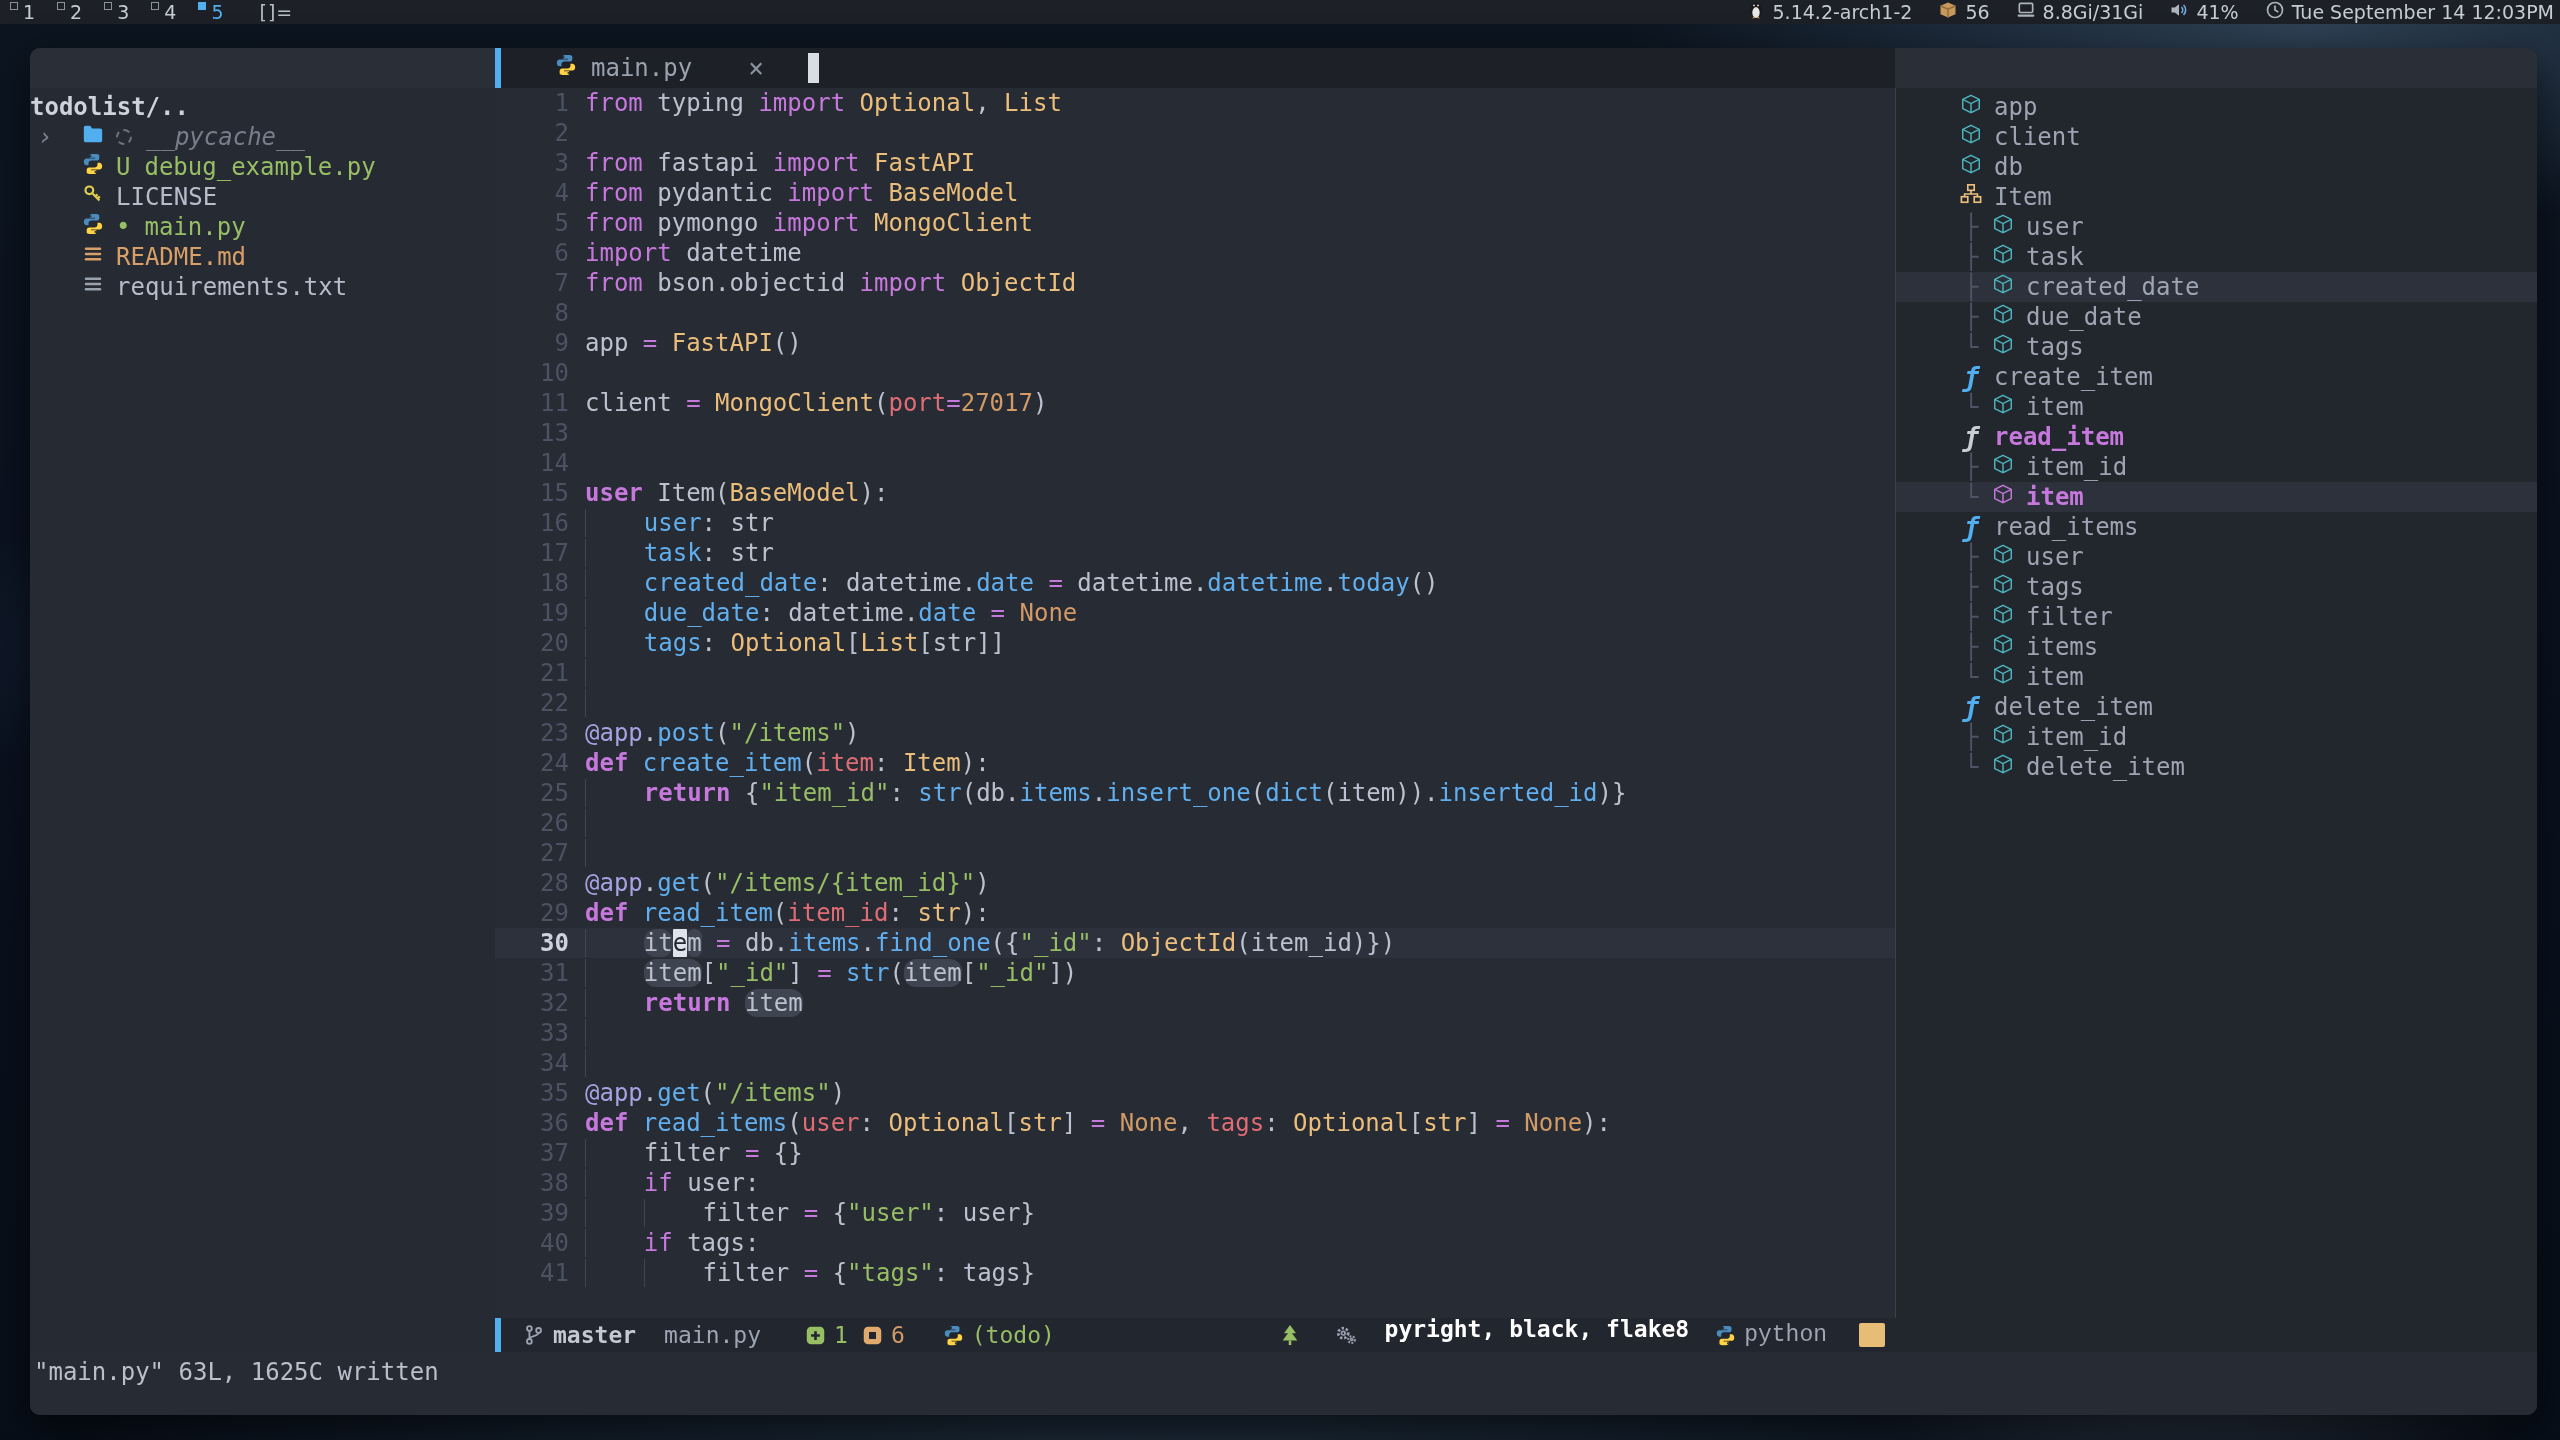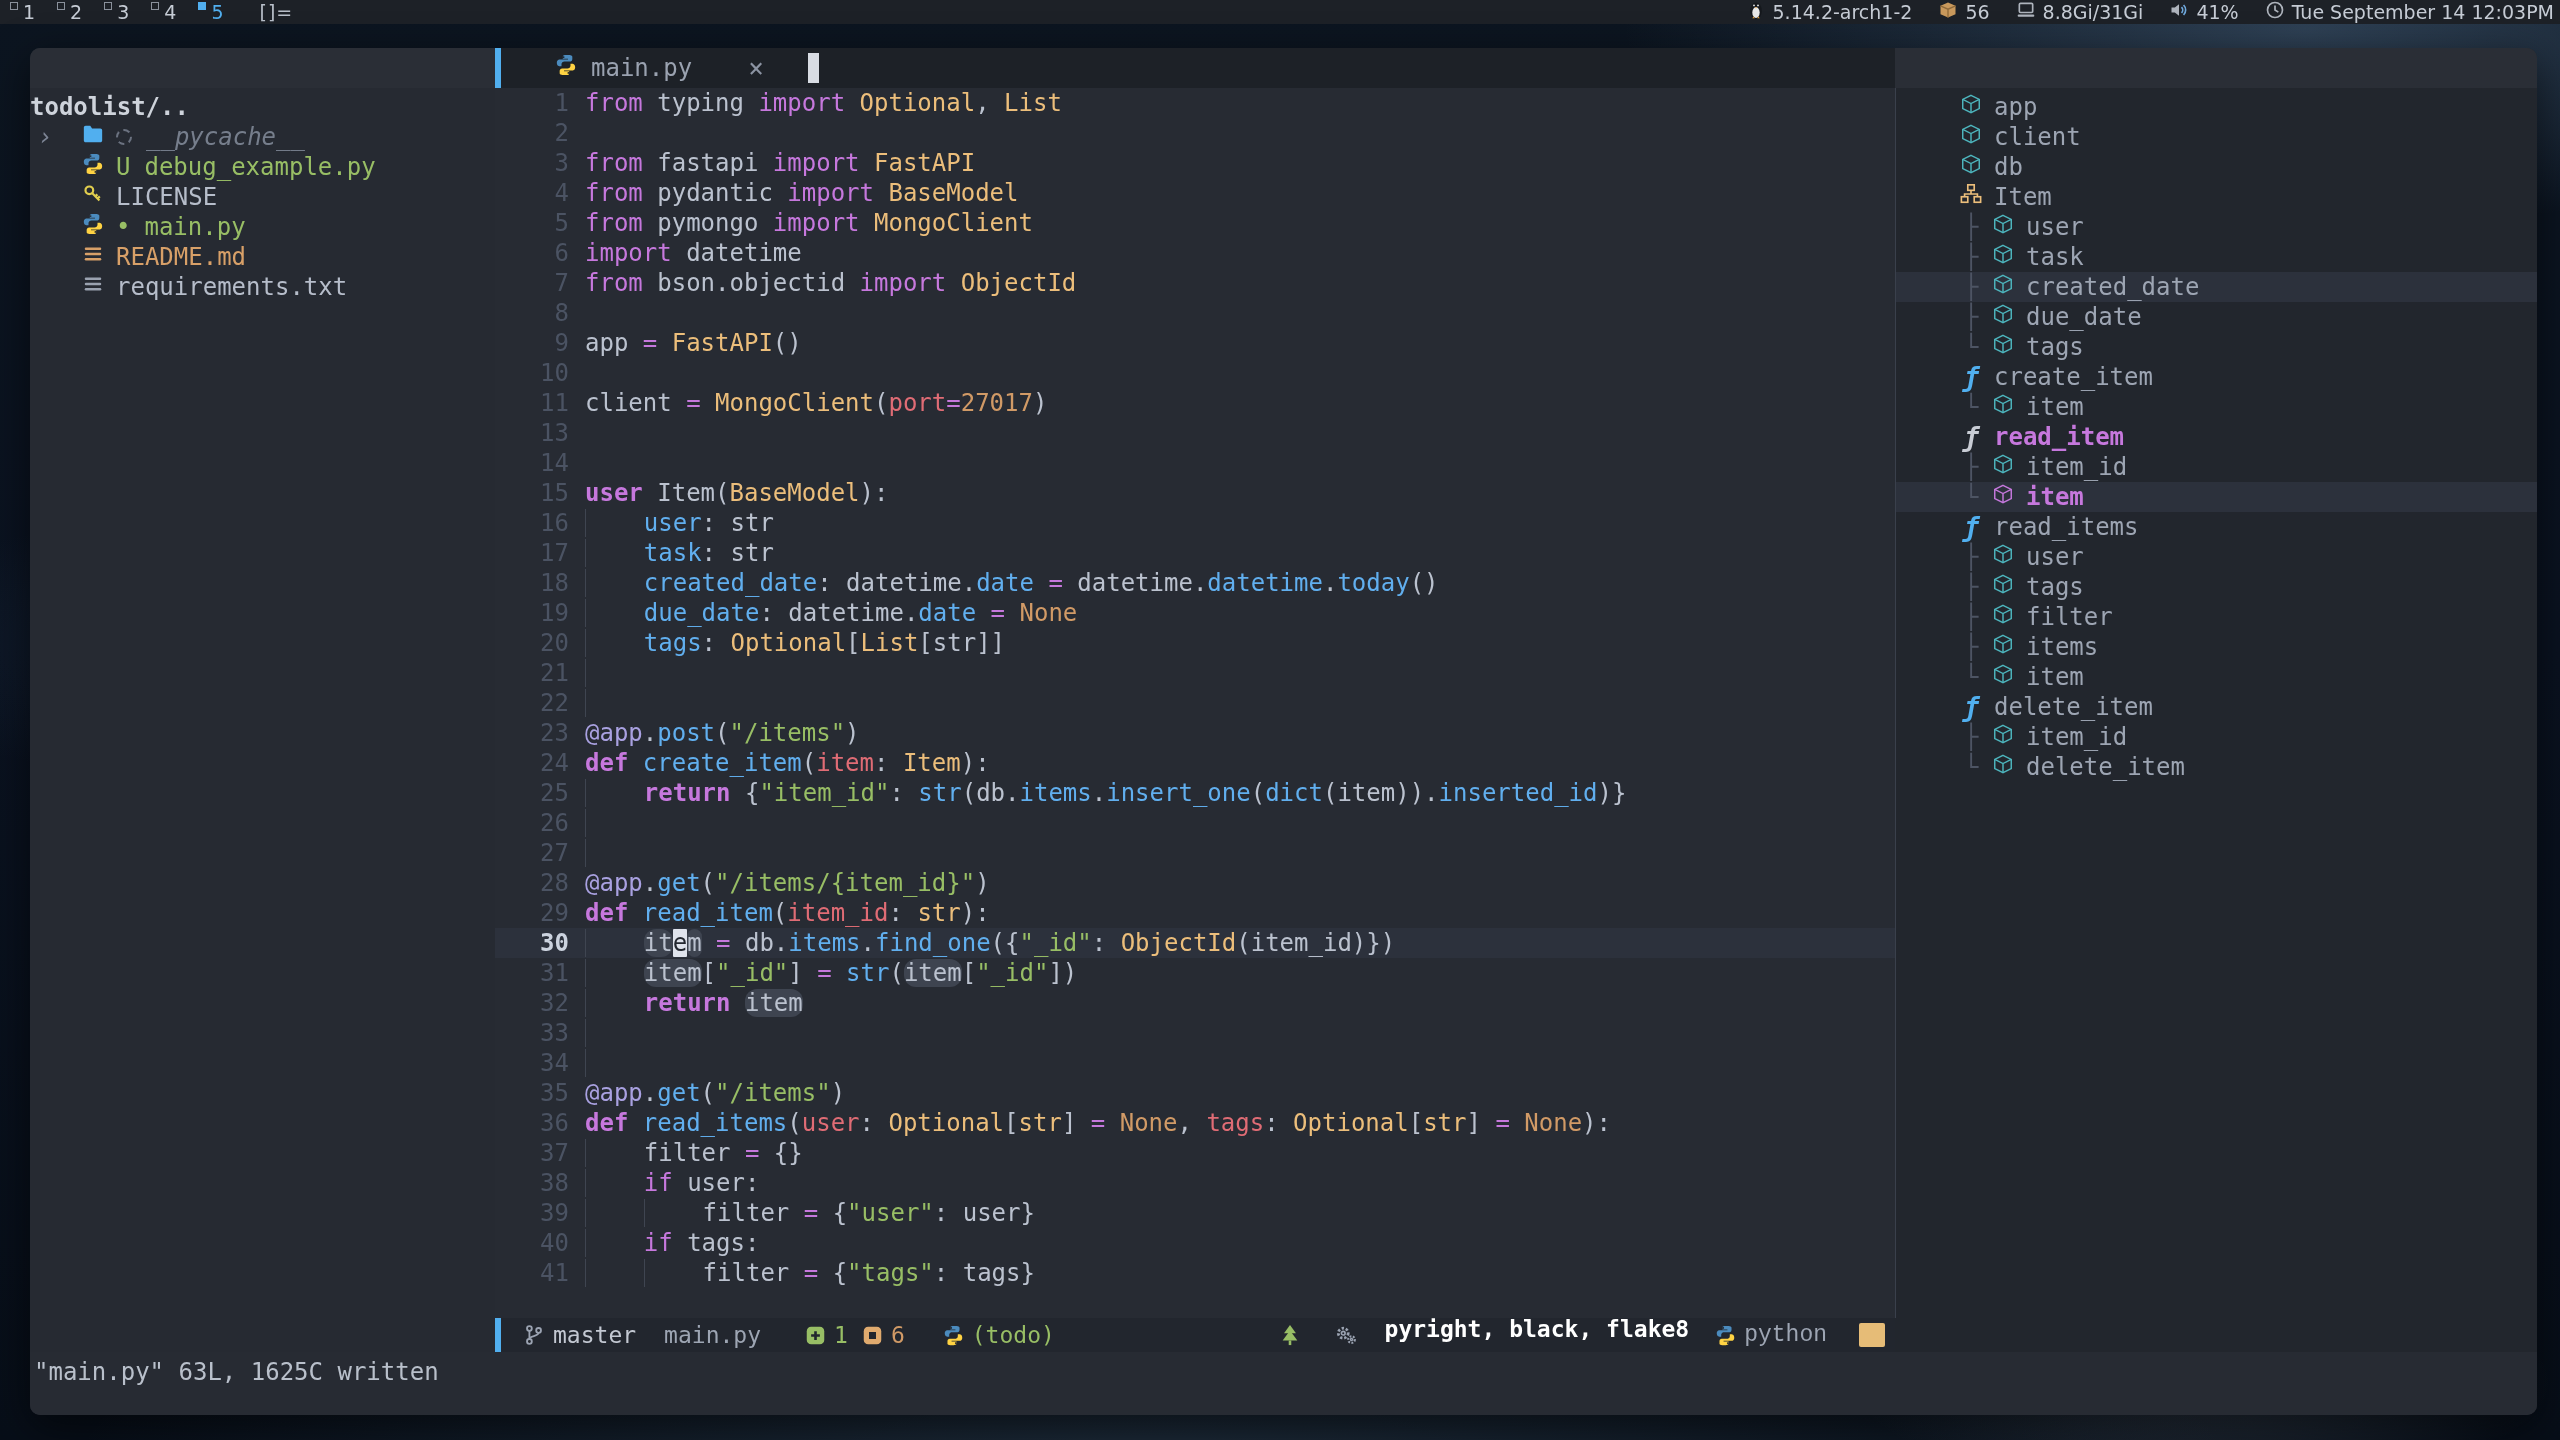--- a/index.html
+++ b/index.html
@@ -93,21 +93,21 @@
   .ol-item.magenta .cube-stroke { stroke:#c678dd; }
   .ol-item.whitefn .ficon { color:#c8ccd4; }
 
   
   .statusrow { height:34px; display:flex; }
   .status-left-fill { width:465px; background:#262a32; }
   .statusline { width:1400px; background:#22262e; display:flex; align-items:center; font-size:23px; color:#9da5b3; position:relative; }
   .status-right-fill { width:642px; background:#22262d; }
   .sl-accent { width:6px; height:34px; background:#51afef; margin-right:22px; flex:none; }
   .sl-seg { display:flex; align-items:center; }
-  .sl-branch { font-weight:normal; color:#c3c8d2; margin:0 28px 0 8px; }
+  .sl-branch { font-weight:bold; color:#c3c8d2; margin:0 28px 0 8px; }
   .sl-file { margin-right:44px; }
   .sl-count-add { color:#98be65; margin:0 14px 0 8px; }
   .sl-count-mod { color:#d19a66; margin:0 38px 0 8px; }
   .sl-venv { color:#98be65; margin-left:8px; }
   .statusline .spacer { flex:1; }
   .sl-linters { font-weight:bold; color:#ffffff; margin:0 26px 13px 28px; }
   .sl-lang { margin:0 32px 0 8px;font-family:Liberation Mono, monospace; }
   .sl-scroll { width:26px; height:24px; background:#e6bc77; border-radius:2px; margin-right:10px; }
 
   

